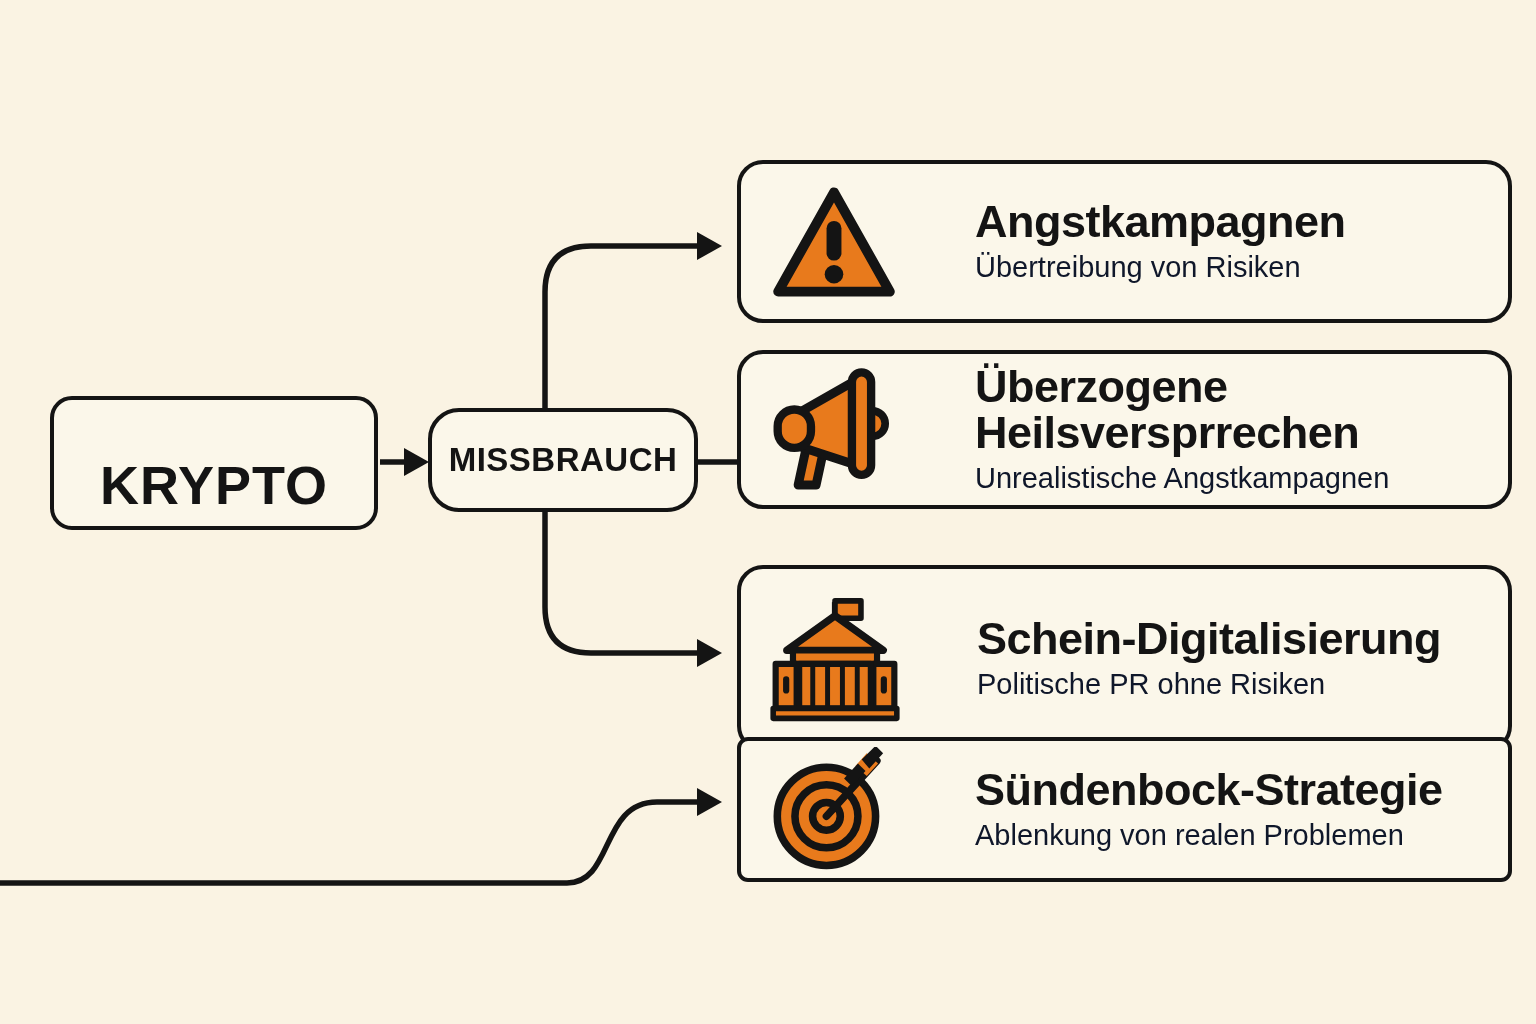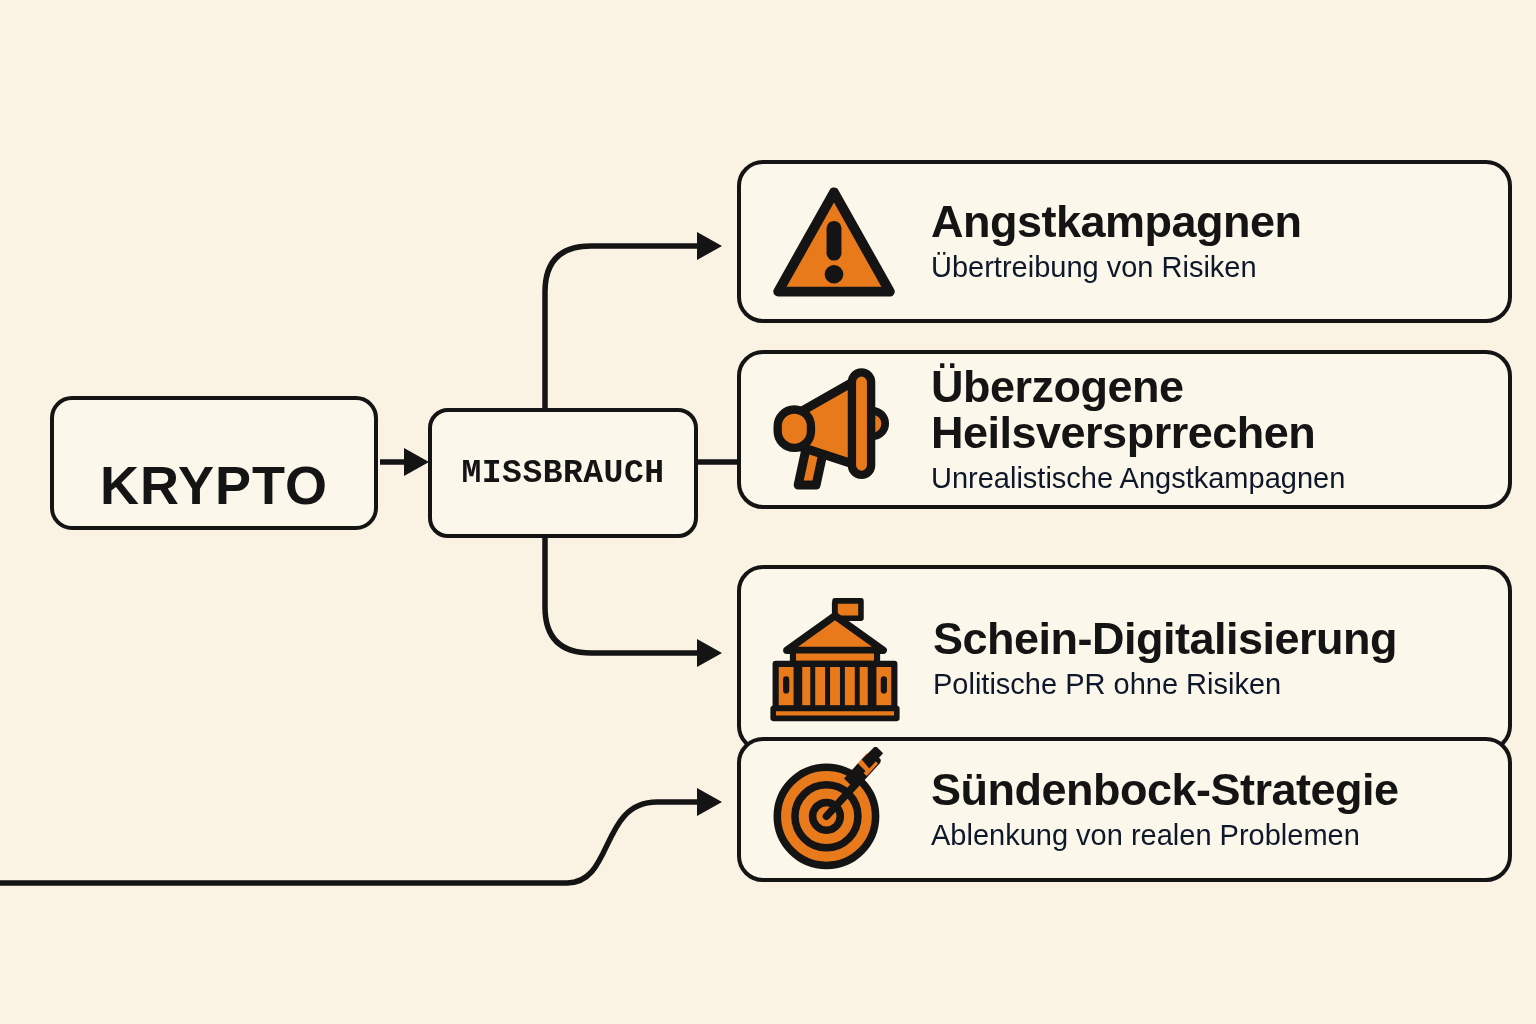--- a/index.html
+++ b/index.html
@@ -25,54 +25,55 @@
     z-index:2;
     background:var(--card-bg);
     border:4.5px solid var(--ink);
     border-radius:24px;
     display:flex;
     align-items:center;
     justify-content:center;
   }
   .node-krypto{left:50px;top:396px;width:328px;height:134px;border-radius:22px;}
   .node-krypto .node-label{font-weight:bold;font-size:54px;letter-spacing:1px;margin-top:44px;}
-  .node-hub{left:428px;top:408px;width:270px;height:130px;border-radius:20px;font-family:Liberation Mono, monospace;}
+  .node-hub{left:428px;top:408px;width:270px;height:104px;border-radius:31px;}
   .node-hub .node-label{font-weight:bold;font-size:33px;letter-spacing:.5px;}
 
   .card{
     position:absolute;
     z-index:2;
     left:737px;
     width:775px;
     background:var(--card-bg);
     border:4.5px solid var(--ink);
     border-radius:26px;
     display:flex;
     align-items:center;
     gap:30px;
     padding:10px 28px 10px 26px;
   }
   .card-1{top:160px;height:163px;}
   .card-2{top:350px;height:159px;}
   .card-3{top:565px;height:187px;}
-  .card-4{top:737px;height:145px;}
+  .card-4{top:737px;height:145px;border-radius:11px;}
 
   .card-icon{
     flex:0 0 134px;
     display:flex;
     align-items:center;
     justify-content:center;
   }
   .card-icon svg{display:block;}
   .card-text{
     display:flex;
     flex-direction:column;
     justify-content:center;
     gap:5px;
     min-width:0;
+    margin-left:44px;
   }
   .card-title{
     font-weight:bold;
     font-size:45px;
     line-height:1.04;
     letter-spacing:-0.5px;
   }
   .card-subtitle{
     font-size:29px;
     line-height:1.15;

